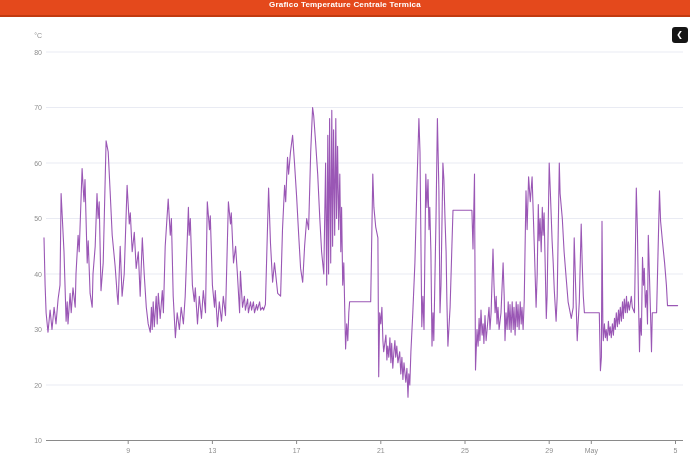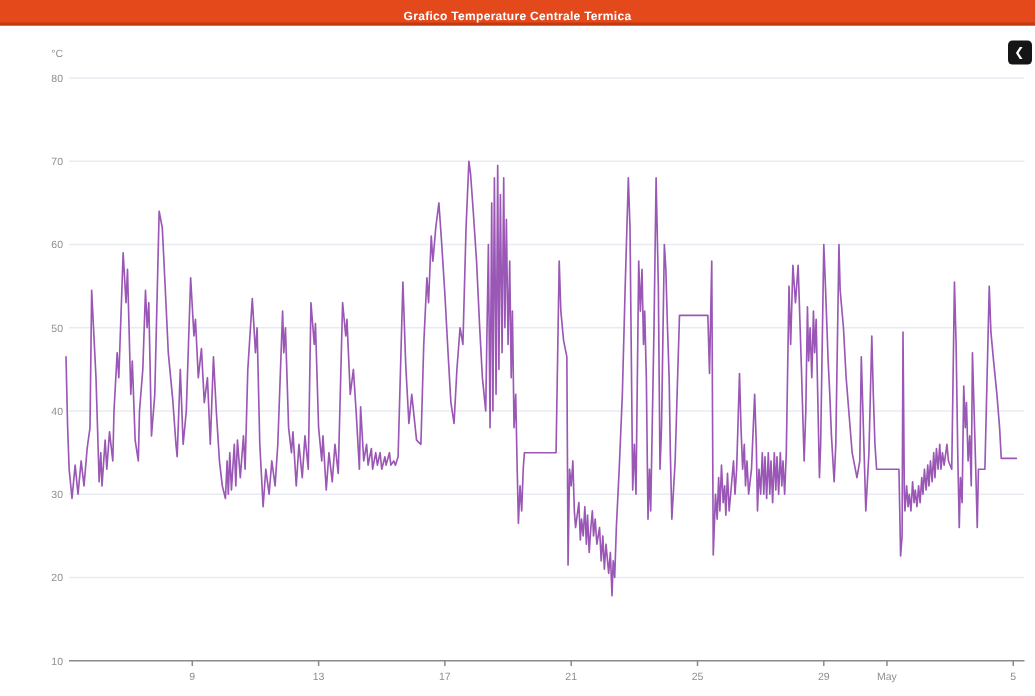--- a/index.html
+++ b/index.html
@@ -1,19 +1,19 @@
 <!DOCTYPE html>
 <html><head>
 <meta charset="utf-8">
 <style>
   html,body{margin:0;padding:0;background:#ffffff;}
   .app{position:relative;width:690px;height:464px;overflow:hidden;background:#ffffff;
        font-family:"Liberation Sans",sans-serif;}
   .titlebar{position:absolute;top:0;left:0;width:690px;height:15px;
-            display:flex;align-items:flex-end;justify-content:center;
+            display:flex;align-items:flex-start;justify-content:center;
             border-bottom:2px solid #c13a10;background:#e4491c;}
   .titlebar span{color:#ffffff;font-size:8px;font-weight:bold;letter-spacing:.2px;}
   .back-btn{position:absolute;top:27px;right:2px;width:16px;height:16px;
             border:none;border-radius:3px;background:#151515;color:#ffffff;
             display:flex;align-items:center;justify-content:center;
             padding:0;cursor:pointer;}
   .back-btn span{font-size:8px;line-height:1;transform:translateX(-0.5px);}
   svg{position:absolute;top:0;left:0;}
   svg text{font-family:"Liberation Sans",sans-serif;}
 </style>

